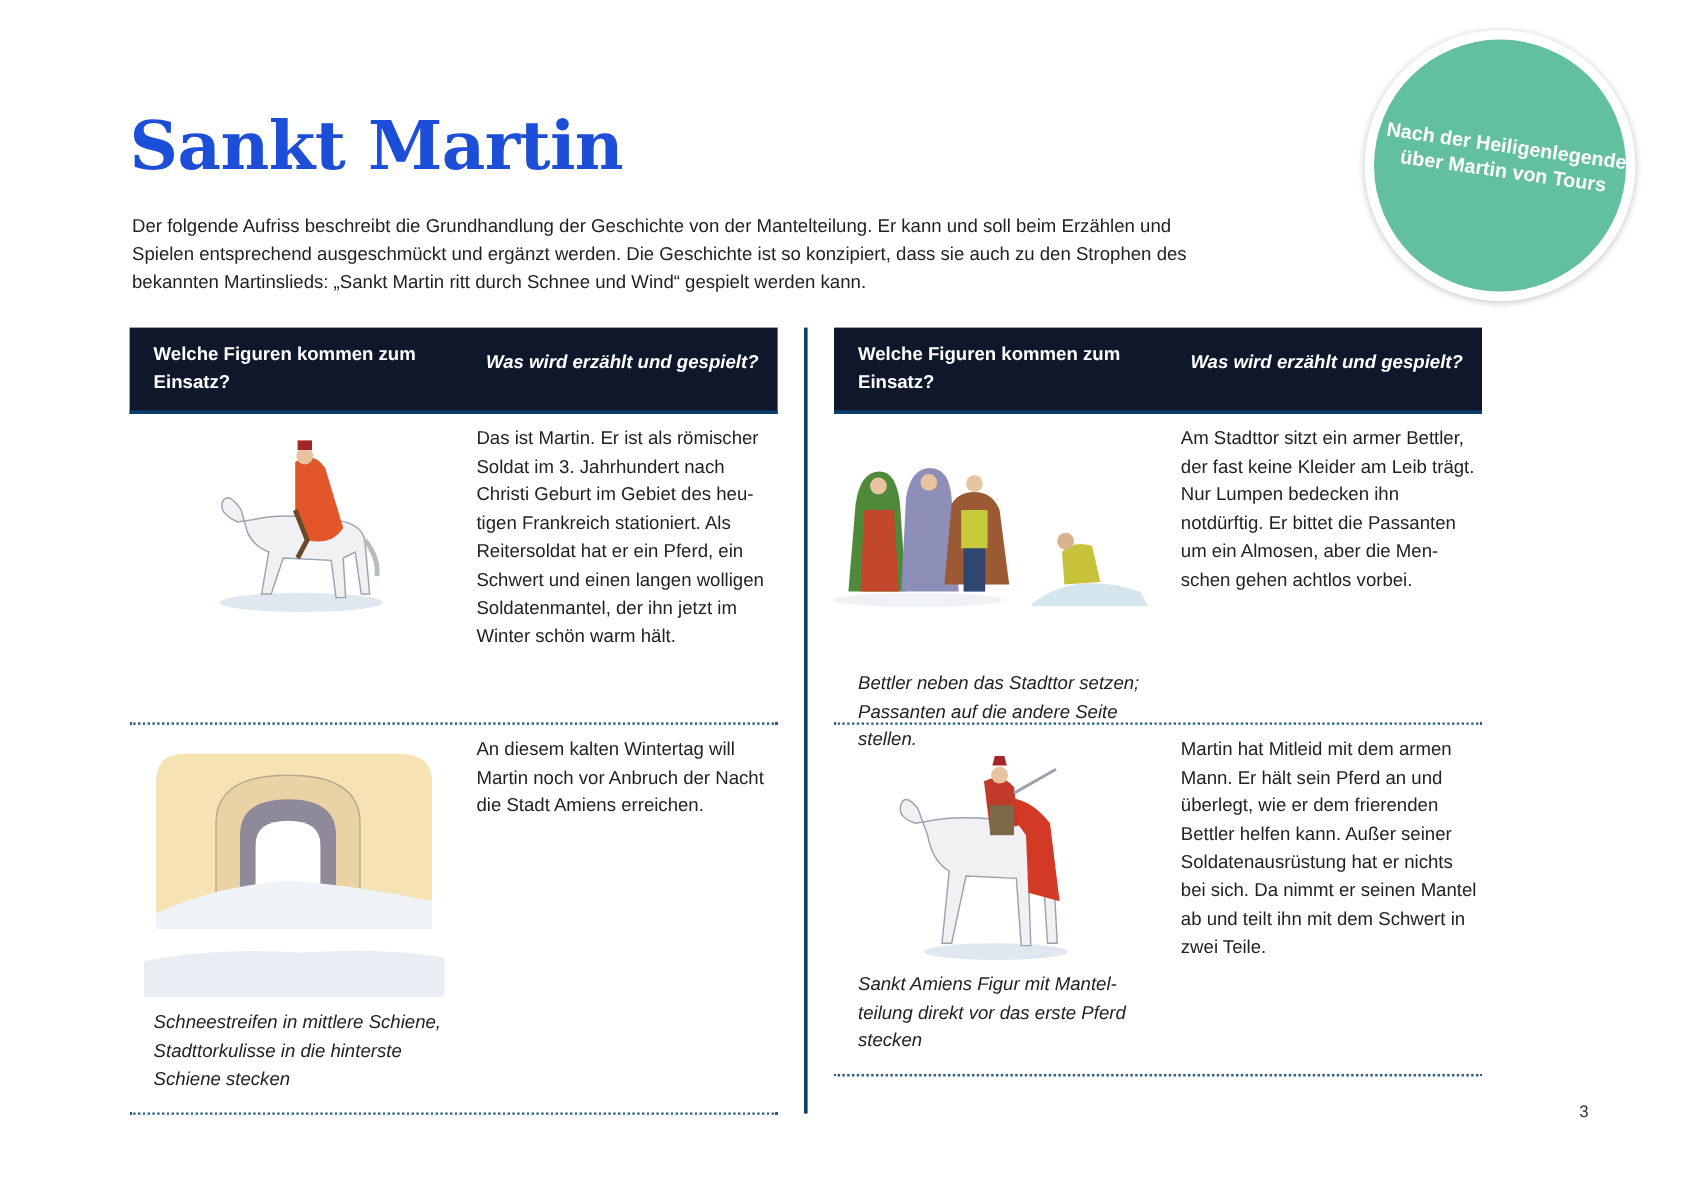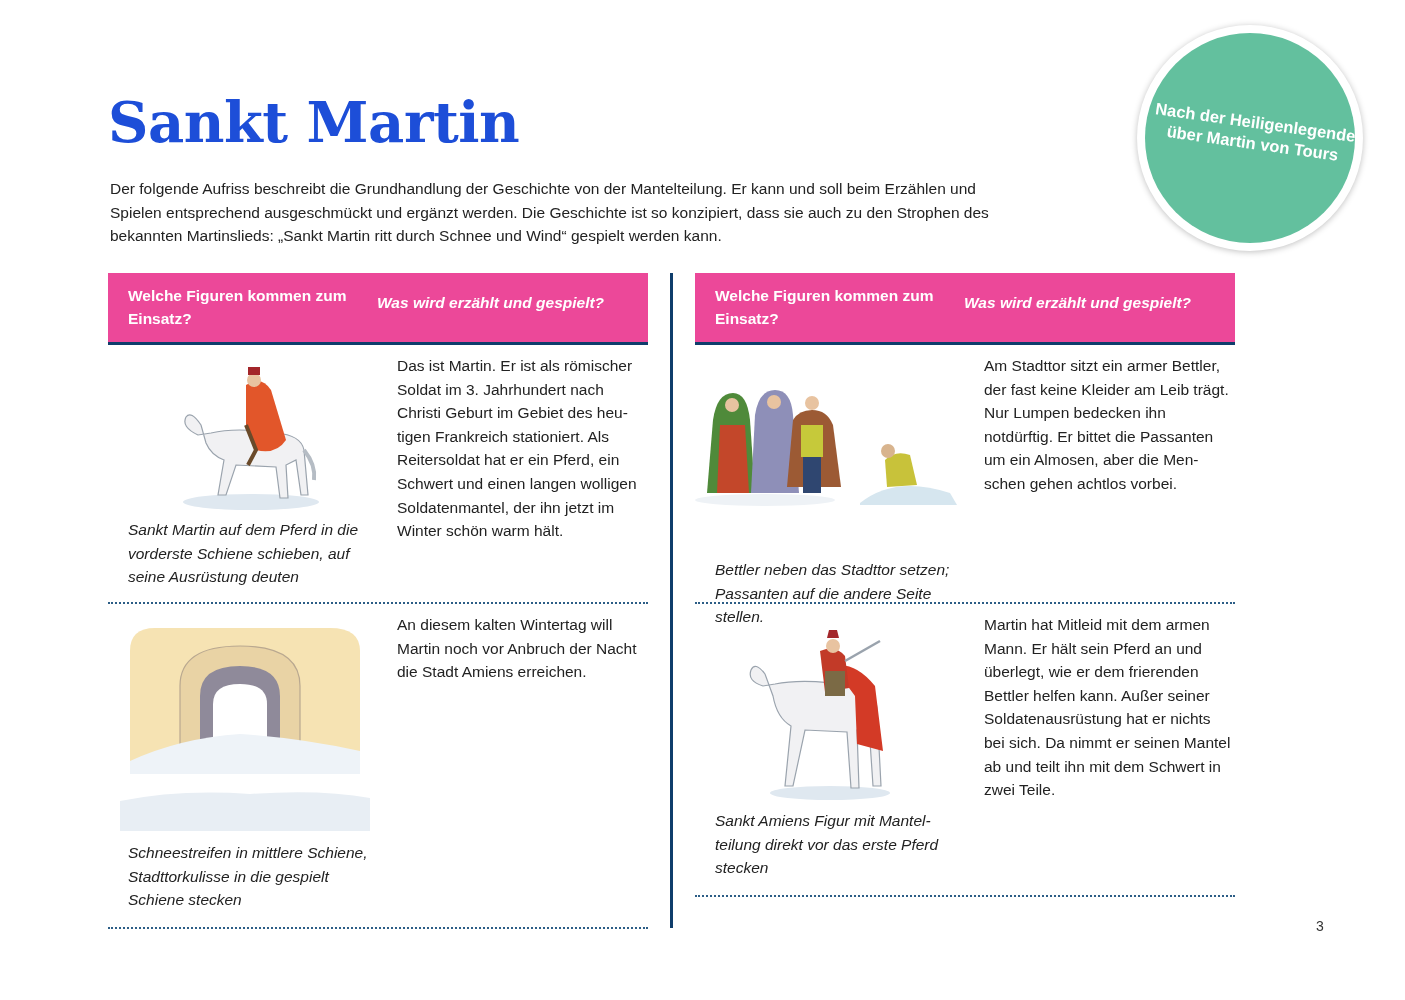--- a/index.html
+++ b/index.html
@@ -28,22 +28,22 @@
     transform:rotate(8deg); color:#fff; font-weight:bold; font-size:16.5px; line-height:21px;
     text-align:center; margin-top:-10px; margin-left:8px;
   }
   .divider {
     position:absolute; left:670px; top:273px; width:3px; height:655px; background:#0f3d6b;
   }
   .col { position:absolute; top:273px; width:540px; }
   .col.left { left:108px; }
   .col.right { left:695px; }
   .thead {
-    background:#ec4899; height:69px; border-bottom:3px solid #0f3d6b; display:flex;
-    color:#fff; font-weight:bold; font-size:15.5px; line-height:23px;
+    background:#0f172a; height:69px; border-bottom:3px solid #0f3d6b; display:flex;
+    color:#fff; font-weight:bold; font-size:15.5px; line-height:23px;gap:28px;
   }
   .th1 { width:249px; padding:11px 0 0 20px; box-sizing:border-box; }
   .th2 { flex:1; padding:18px 0 0 20px; box-sizing:border-box;font-style:italic; }
   .row { display:flex; border-bottom:2px dotted #2c5d86; position:relative; }
   .cell-fig { width:269px; position:relative; box-sizing:border-box; padding-left:20px; }
   .cell-txt { flex:1; padding:9px 0 0 20px; box-sizing:border-box; font-size:15.5px; line-height:23.6px; color:#222; }
   .caption { font-style:italic; font-size:15.5px; line-height:23.6px; color:#222; position:absolute; left:20px; width:250px; }
   .pic { position:absolute; }
   .pagenum { position:absolute; left:1316px; top:918px; font-size:14px; color:#333; }
 </style>
@@ -71,36 +71,35 @@
     <div class="cell-fig">
       <svg class="pic" style="left:68px;top:10px;" width="150" height="155" viewBox="0 0 150 155">
         <ellipse cx="75" cy="147" rx="68" ry="8" fill="#dfe8f0"></ellipse>
         <path d="M25 70 Q15 55 10 62 Q5 72 22 80 L35 78 Q60 72 100 78 Q125 80 128 95 L132 140 L125 140 L120 105 L110 110 L112 143 L104 143 L100 112 L60 110 L50 140 L42 140 L48 105 Q35 100 30 88 Z" fill="#f1f1f3" stroke="#9aa3ad" stroke-width="1.2"></path>
         <path d="M128 95 Q140 110 138 125" stroke="#b5bcc4" stroke-width="4" fill="none"></path>
         <path d="M70 30 Q85 20 95 35 L110 85 Q100 100 80 95 L70 70 Z" fill="#e2562a"></path>
         <path d="M70 70 L80 95 L72 110" stroke="#6a4a2a" stroke-width="4" fill="none"></path>
         <circle cx="78" cy="25" r="7" fill="#e8c3a0"></circle>
         <rect x="72" y="12" width="12" height="8" fill="#a3262a"></rect>
       </svg>
-      <div class="caption" style="top:173px;">Sankt Martin auf dem Pferd in die vorderste Schiene schieben, auf seine Ausrüstung deuten</div>
     </div>
     <div class="cell-txt">Das ist Martin. Er ist als römischer Soldat im 3. Jahrhundert nach Christi Geburt im Gebiet des heu-tigen Frankreich stationiert. Als Reitersoldat hat er ein Pferd, ein Schwert und einen langen wolligen Soldatenmantel, der ihn jetzt im Winter schön warm hält.</div>
   </div>
 
   <div class="row" style="height:323px;">
     <div class="cell-fig">
       <svg class="pic" style="left:12px;top:22px;" width="255" height="205" viewBox="0 0 255 205">
         <path d="M10 25 Q10 2 35 2 L210 2 Q240 2 240 25 L240 148 L10 148 Z" fill="#f6e3b3"></path>
         <path d="M60 130 L60 60 Q60 20 120 20 Q180 20 180 60 L180 130 Z" fill="#e9d3a5" stroke="#b9a890" stroke-width="1.2"></path>
         <path d="M80 130 L80 70 Q80 40 120 40 Q160 40 160 70 L160 130 Z" fill="#8f8a9a"></path>
         <path d="M93 130 L93 78 Q93 58 120 58 Q147 58 147 78 L147 130 Z" fill="#ffffff"></path>
         <path d="M10 135 Q60 112 120 108 Q180 112 240 125 L240 148 L10 148 Z" fill="#eef3f8"></path>
         <path d="M0 175 Q60 163 130 168 Q200 163 250 172 L250 205 L0 205 Z" fill="#e8eef4"></path>
       </svg>
-      <div class="caption" style="top:237px;">Schneestreifen in mittlere Schiene, Stadttorkulisse in die gespielt Schiene stecken</div>
+      <div class="caption" style="top:237px;">Schneestreifen in mittlere Schiene, Stadttorkulisse in die hinterste Schiene stecken</div>
     </div>
     <div class="cell-txt">An diesem kalten Wintertag will Martin noch vor Anbruch der Nacht die Stadt Amiens erreichen.</div>
   </div>
 </div>
 
 <div class="col right">
   <div class="thead">
     <div class="th1">Welche Figuren kommen zum Einsatz?</div>
     <div class="th2">Was wird erzählt und gespielt?</div>
   </div>

